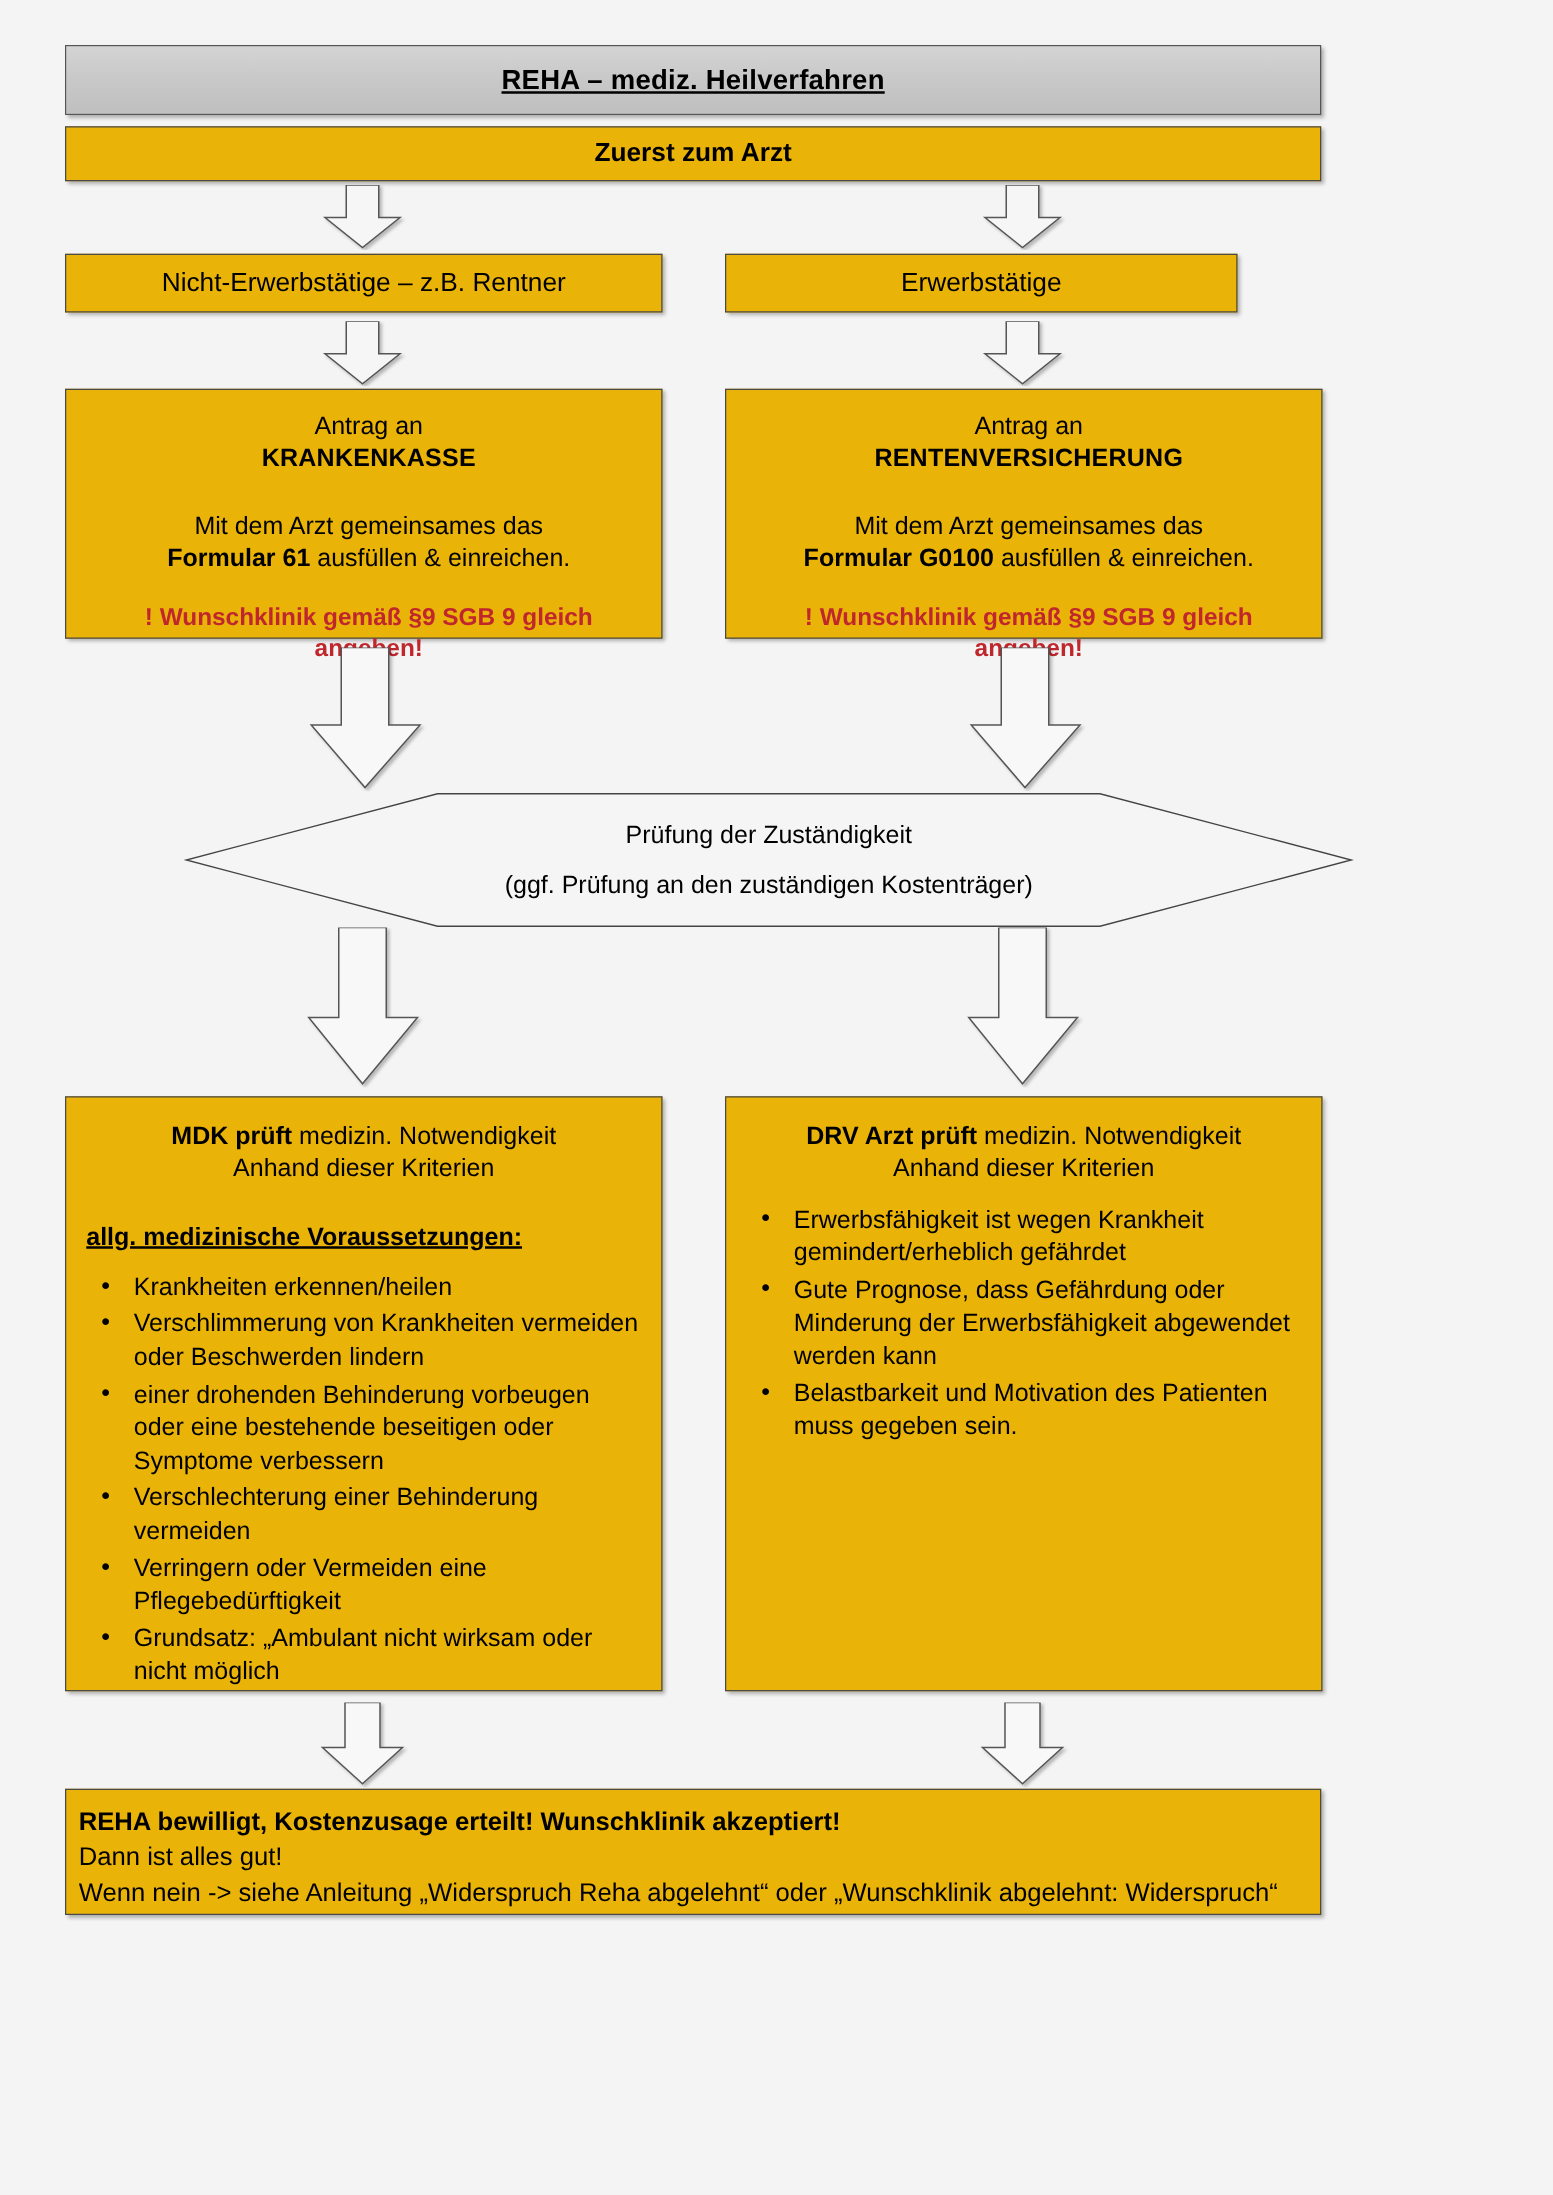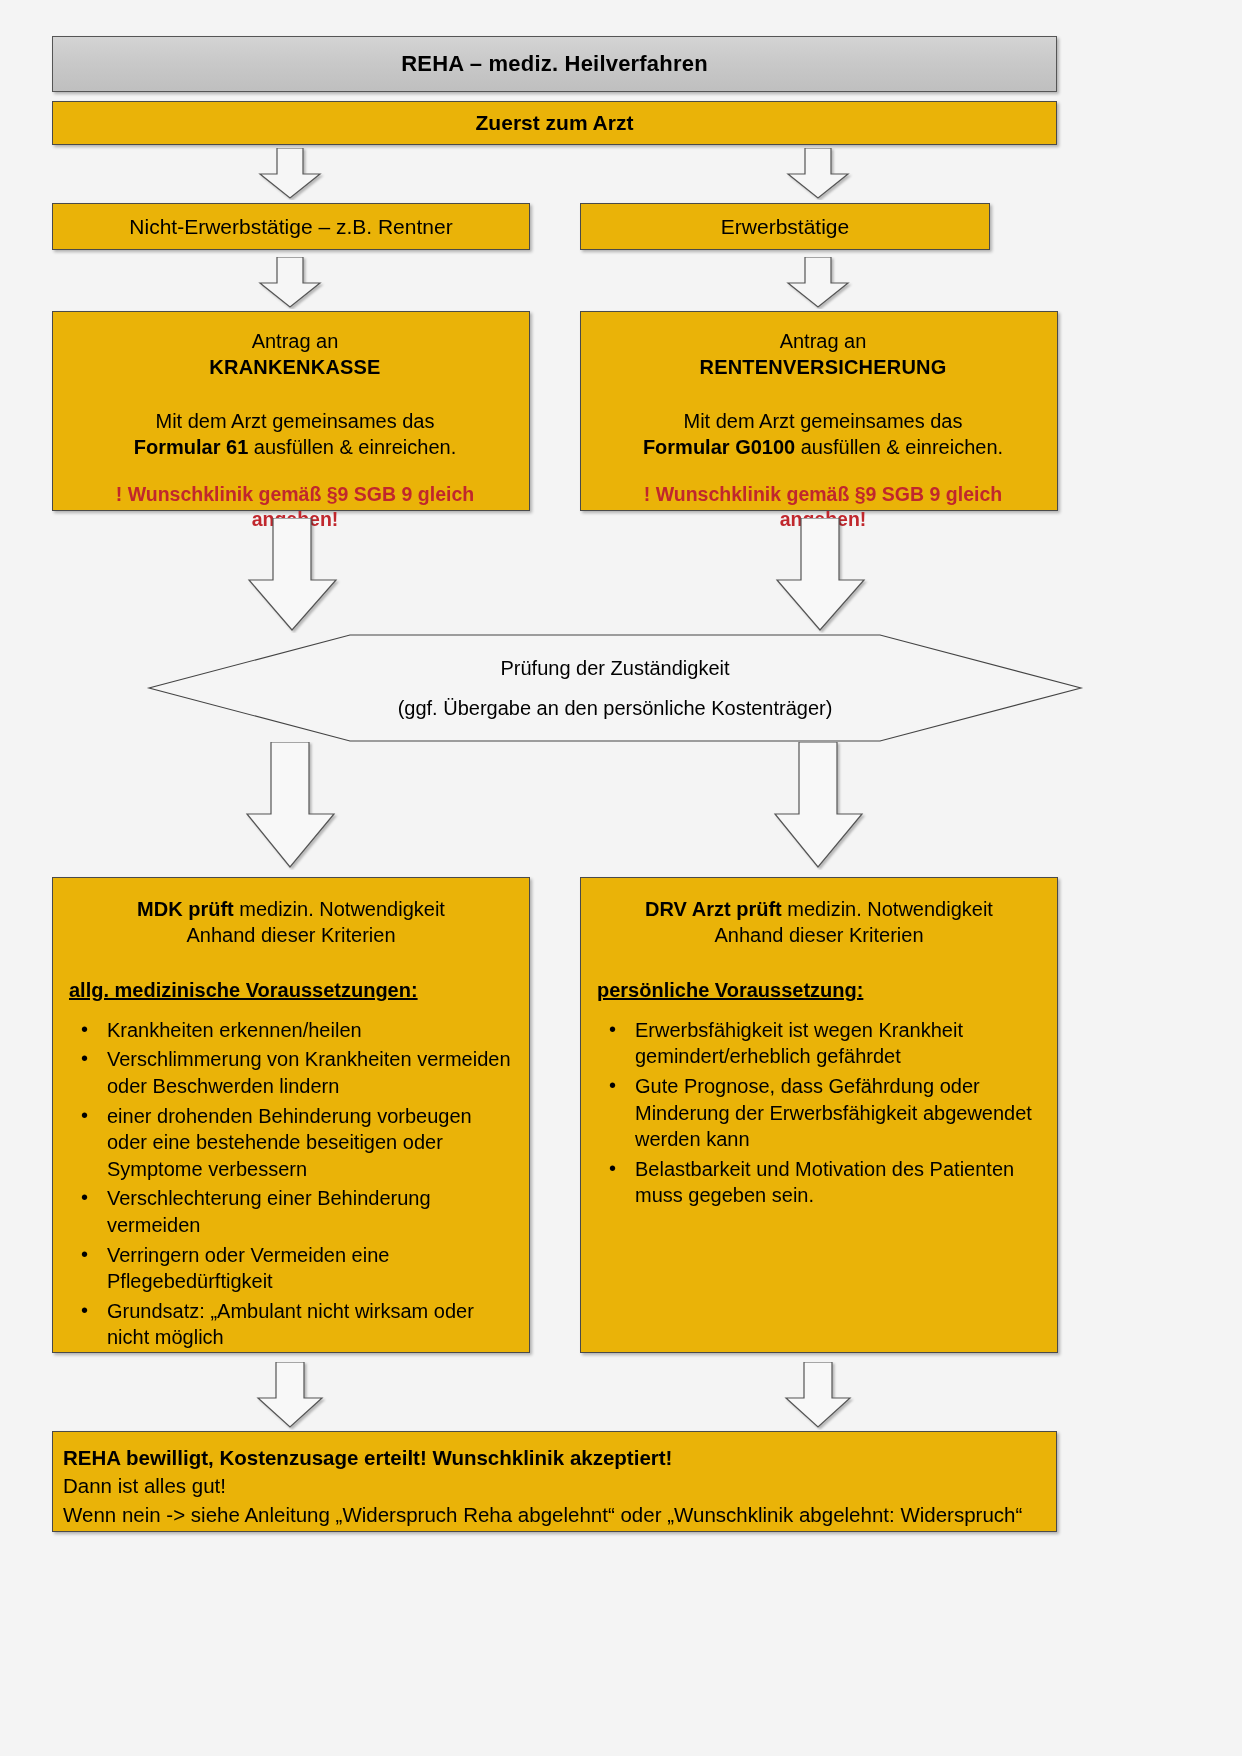--- a/index.html
+++ b/index.html
@@ -41,20 +41,21 @@
   .ctr {
     display: flex;
     align-items: center;
     justify-content: center;
     text-align: center;
   }
 
   .title-text {
     font-size: 22px;
     font-weight: bold;
+    text-decoration: underline;
     letter-spacing: .2px;
     text-align: center;
   }
 
   .sub-text {
     font-size: 21px;
     font-weight: bold;
   }
 
   .plain-text {
@@ -234,21 +235,21 @@
       <polygon points="33,0 71,0 71,62 96,62 52,112 9,62 33,62" fill="#f8f8f8" stroke="#555" stroke-width="1.2" filter="url(#sh1)"></polygon>
     </svg>
   </div>
 
   <div class="hexwrap" style="left:145px; top:633px; width:940px; height:110px;">
     <svg width="940" height="110" viewBox="0 0 940 110" preserveAspectRatio="none">
       <polygon points="205,2 735,2 936,55 735,108 205,108 4,55" fill="#f5f5f5" stroke="#444" stroke-width="1.1"></polygon>
     </svg>
     <div class="hextext">
       <div>Prüfung der Zuständigkeit</div>
-      <div>(ggf. Übergabe an den persönliche Kostenträger)</div>
+      <div>(ggf. Prüfung an den zuständigen Kostenträger)</div>
     </div>
   </div>
 
   <div class="arrow" style="left:238px; top:742px; width:105px; height:128px;">
     <svg width="105" height="128" viewBox="0 0 105 128">
       <polygon points="33,0 71,0 71,72 96,72 52,125 9,72 33,72" fill="#f8f8f8" stroke="#555" stroke-width="1.2" filter="url(#sh1)"></polygon>
     </svg>
   </div>
   <div class="arrow" style="left:766px; top:742px; width:105px; height:128px;">
     <svg width="105" height="128" viewBox="0 0 105 128">
@@ -270,21 +271,20 @@
       <li>Verringern oder Vermeiden eine Pflegebedürftigkeit</li>
       <li>Grundsatz: „Ambulant nicht wirksam oder nicht möglich</li>
     </ul>
   </div>
 
   <div class="box crit" style="left:580px; top:877px; width:478px; height:476px;">
     <div class="head">
       <b>DRV Arzt prüft</b><span> medizin. Notwendigkeit</span>
       <div>Anhand dieser Kriterien</div>
     </div>
-    <div class="subhead">persönliche Voraussetzung:</div>
     <ul>
       <li>Erwerbsfähigkeit ist wegen Krankheit gemindert/erheblich gefährdet</li>
       <li>Gute Prognose, dass Gefährdung oder Minderung der Erwerbsfähigkeit abgewendet werden kann</li>
       <li>Belastbarkeit und Motivation des Patienten muss gegeben sein.</li>
     </ul>
   </div>
 
   <div class="arrow" style="left:248px; top:1362px; width:84px; height:68px;">
     <svg width="84" height="68" viewBox="0 0 84 68">
       <polygon points="28,0 56,0 56,36 74,36 42,65 10,36 28,36" fill="#f8f8f8" stroke="#555" stroke-width="1.2" filter="url(#sh1)"></polygon>

